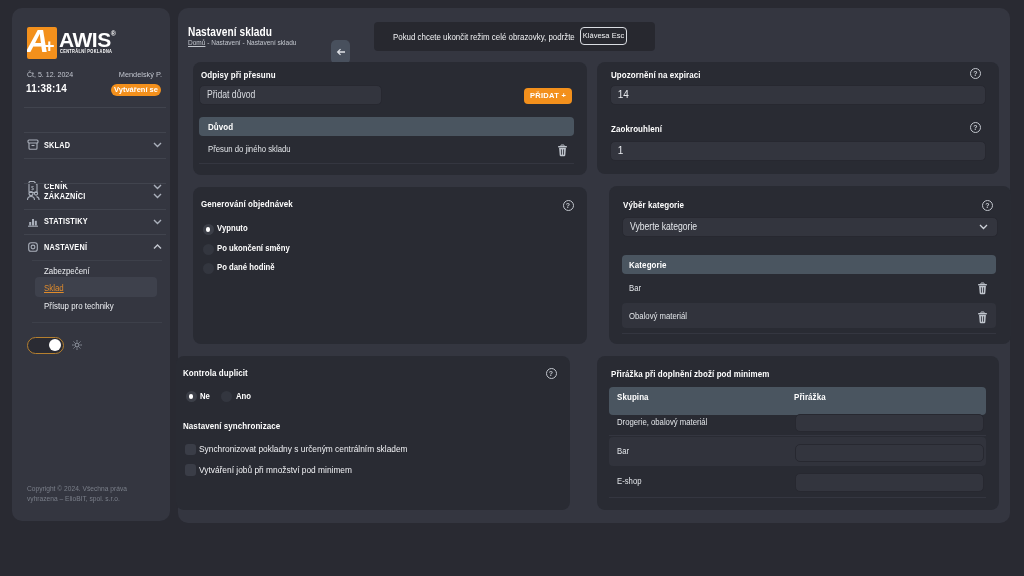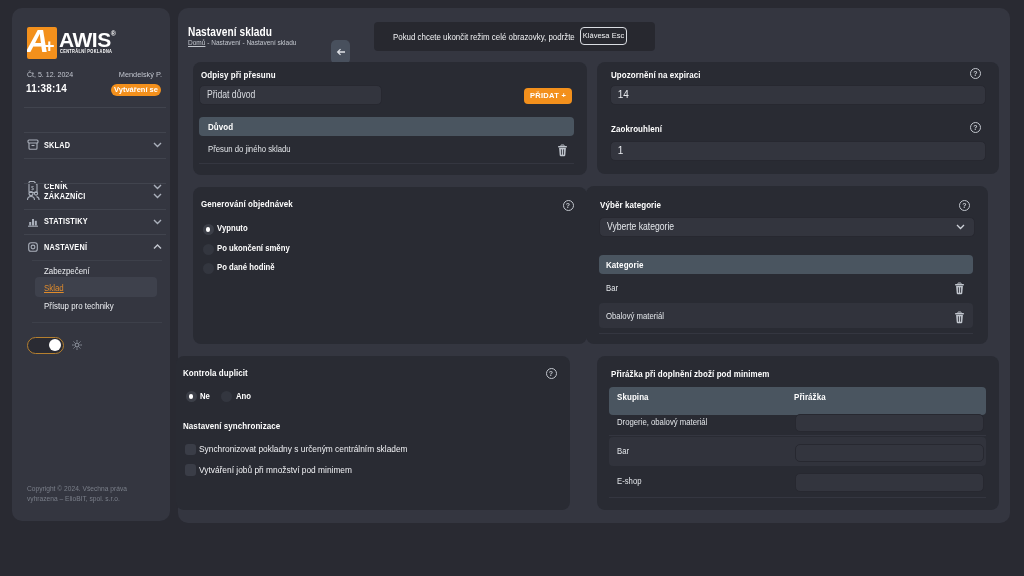--- a/index.html
+++ b/index.html
@@ -206,21 +206,21 @@
 
 <div class="card" style="left:597px;top:62px;width:402px;height:112px;">
   <div class="ttl" style="left:13.5px;top:6.5px;">Upozornění na expiraci</div>
   <div class="help" style="right:18px;top:6px;">?</div>
   <div class="input" style="left:12.7px;top:23px;width:376px;">14</div>
   <div class="ttl" style="left:13.5px;top:60.5px;">Zaokrouhlení</div>
   <div class="help" style="right:18px;top:60px;">?</div>
   <div class="input" style="left:12.7px;top:78.5px;width:376px;">1</div>
 </div>
 
-<div class="card" style="left:586px;top:186px;width:402px;height:158px;">
+<div class="card" style="left:609px;top:186px;width:402px;height:158px;">
   <div class="ttl" style="left:13.5px;top:12.5px;">Výběr kategorie</div>
   <div class="help" style="right:18px;top:14px;">?</div>
   <div class="input" style="left:12.7px;top:31px;width:376px;color:#e4e7eb;"><span style="display:inline-block;transform:scaleX(.86);transform-origin:0 50%;">Vyberte kategorie</span></div>
   <svg class="abs" style="left:370px;top:38px;" width="9" height="6" viewBox="0 0 9 6" fill="none" stroke="#cfd3da" stroke-width="1.3">
       <polyline points="1,1 4.5,4.5 8,1"></polyline>
     </svg>
   <div class="thead" style="left:12.7px;top:69px;width:374.5px;">
       <span style="left:7px;">Kategorie</span>
     </div>
   <div class="rtx" style="left:19.5px;top:96.5px;">Bar</div>

